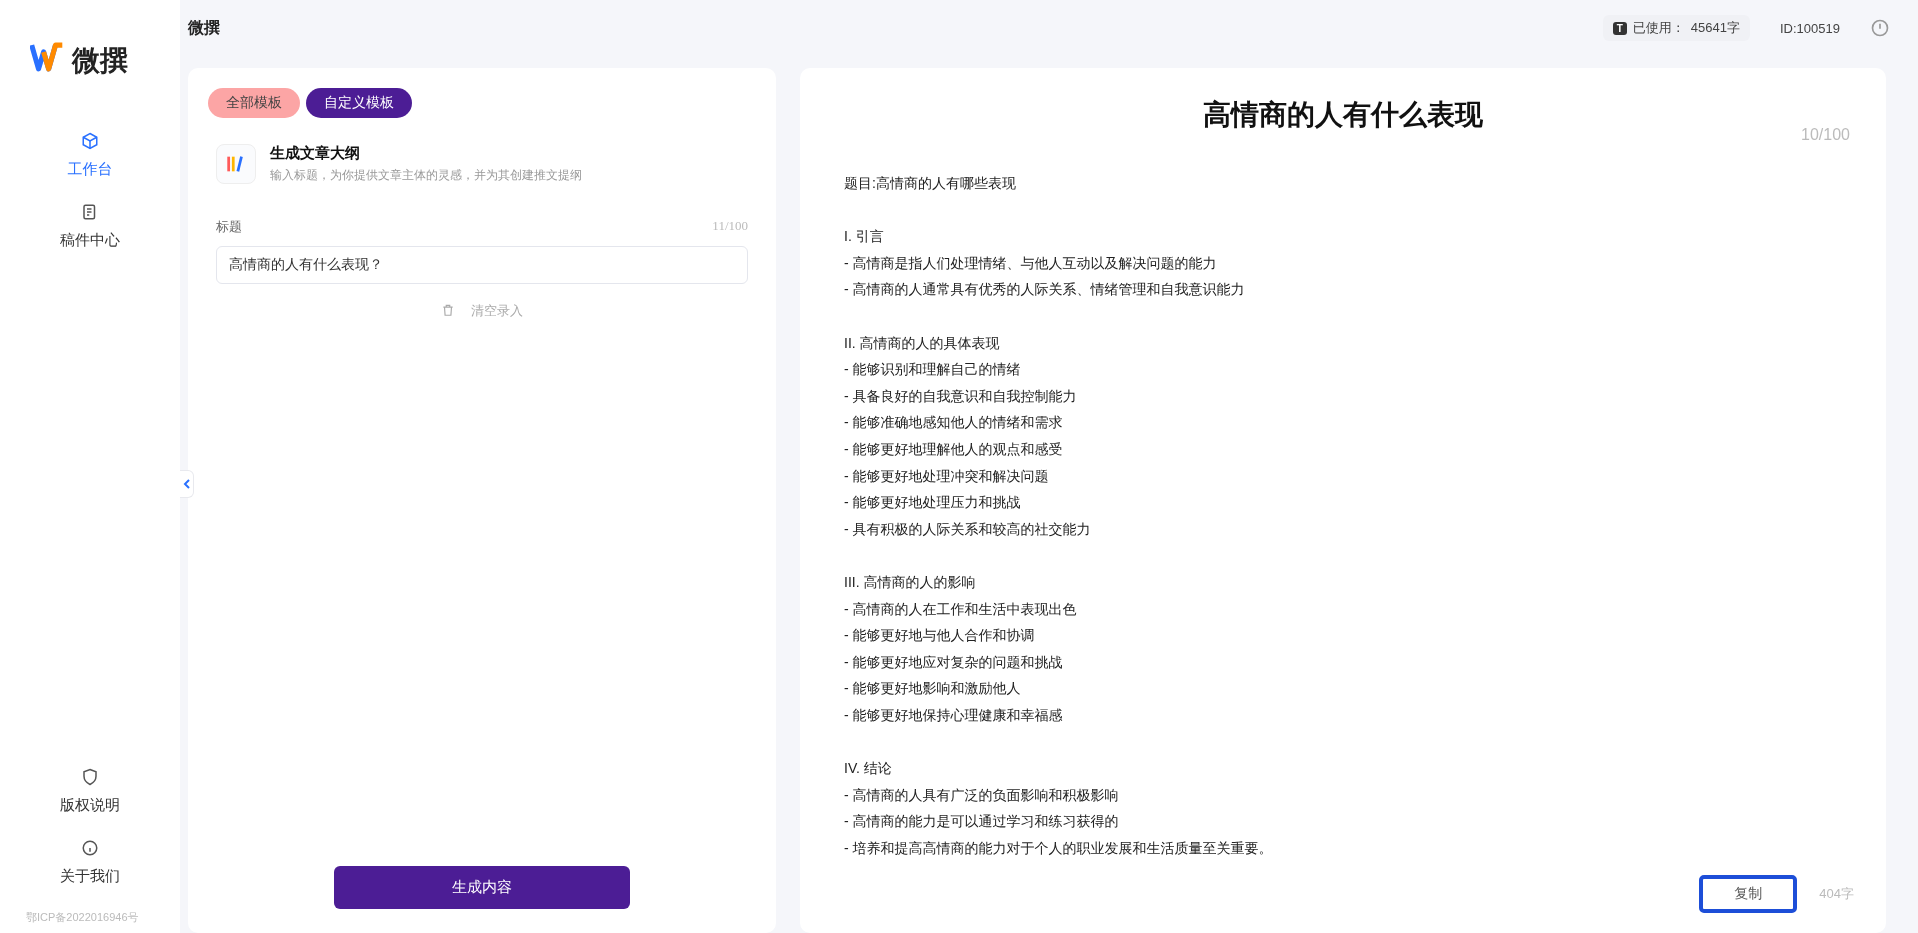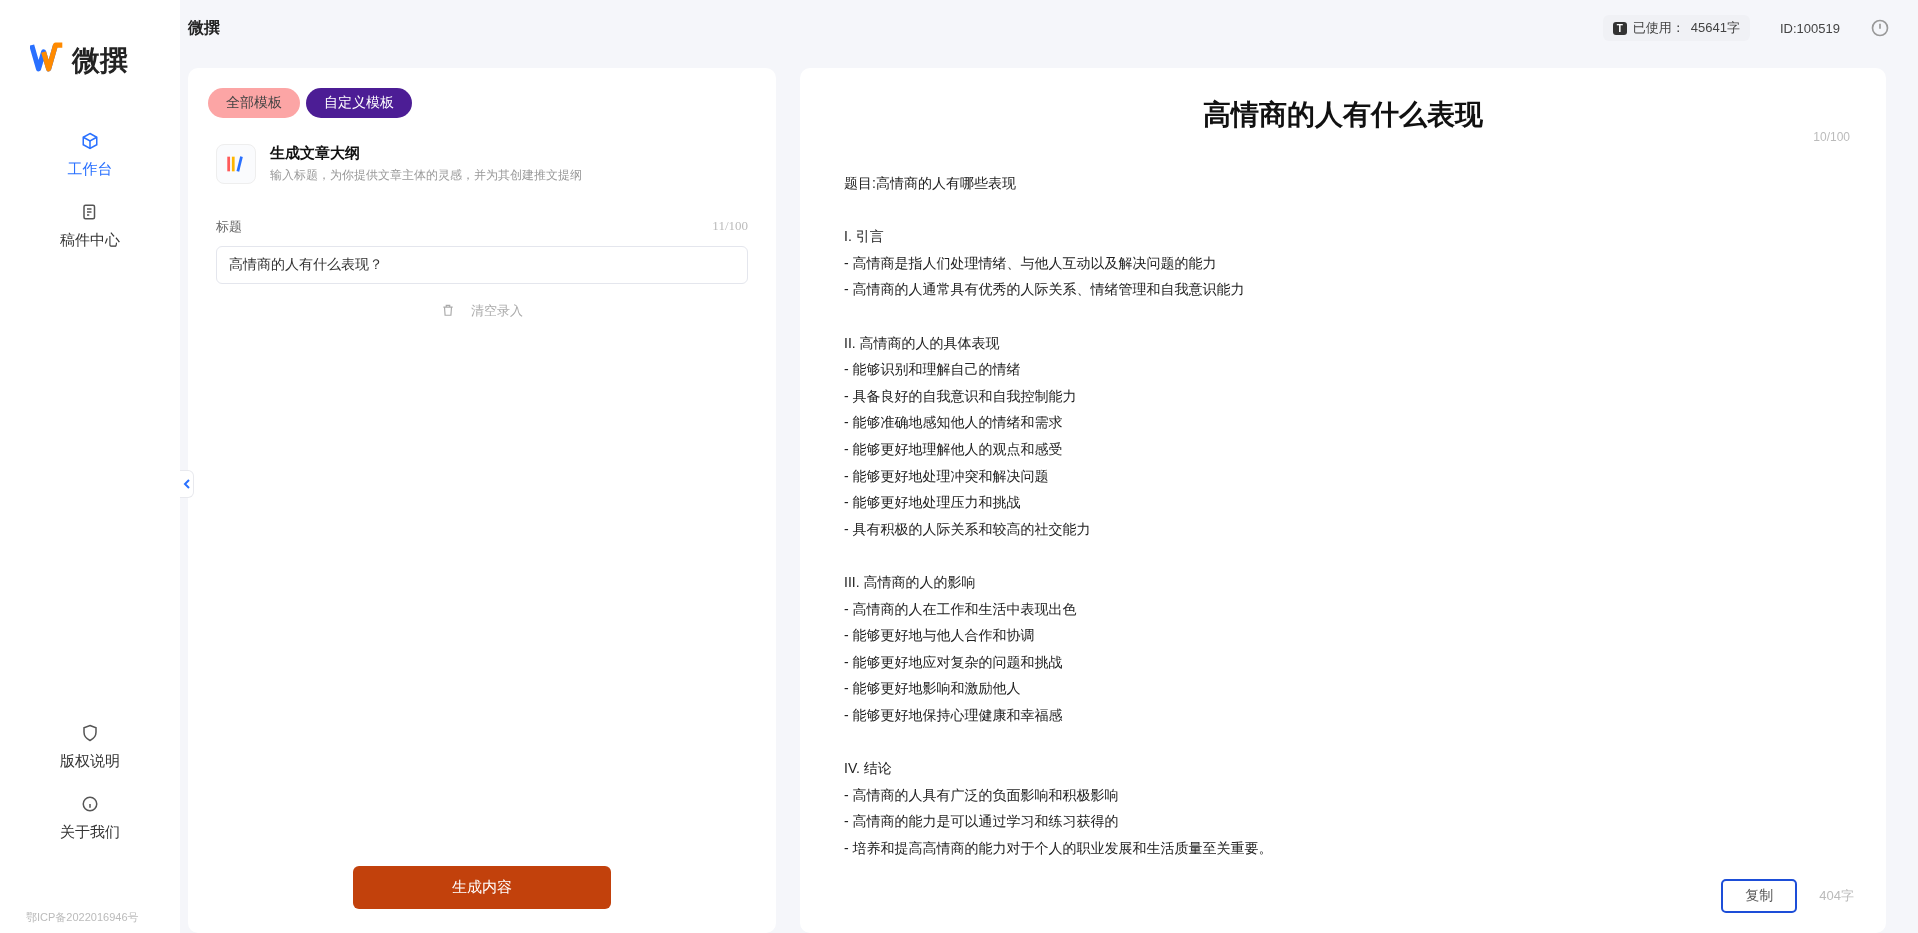--- a/index.html
+++ b/index.html
@@ -9,21 +9,21 @@
 
 .sidebar { width: 180px; background: #fff; display: flex; flex-direction: column; padding-top: 40px; }
 .logo { display: flex; align-items: center; gap: 8px; padding: 0 30px 40px; }
 .logo-w { font-size: 32px; font-weight: 800; }
 .logo-text { font-size: 28px; font-weight: 800; color: #222; }
 .nav { flex: 1; padding: 0 20px; }
 .nav-item { display: flex; align-items: center; gap: 10px; padding: 10px 14px; border-radius: 6px; color: #333; font-size: 15px; cursor: pointer; margin-bottom: 4px; flex-direction: column; }
 .nav-item.active { color: #2970ff; }
 .nav-icon { width: 18px; height: 18px; display: inline-flex; align-items: center; justify-content: center; }
 .bottom-nav { padding: 0 20px 10px; }
-.icp { font-size: 11px; color: #bbb; padding: 0 26px 8px; margin-top: 44px; }
+.icp { font-size: 11px; color: #bbb; padding: 0 26px 8px; }
 
 .main { flex: 1; display: flex; flex-direction: column; }
 .topbar { height: 56px; display: flex; align-items: center; justify-content: space-between; padding: 0 28px 0 8px; }
 .topbar-left { font-size: 16px; font-weight: 600; color: #222; }
 .topbar-right { display: flex; align-items: center; gap: 30px; font-size: 13px; color: #444; }
 .usage-pill { display: flex; align-items: center; gap: 6px; background: #f0f1f5; padding: 4px 10px; border-radius: 6px; }
 .usage-badge { background: #333; color: #fff; font-size: 10px; padding: 1px 4px; border-radius: 3px; font-weight: 700; }
 .power-btn { width: 20px; height: 20px; color: #888; cursor: pointer; }
 
 .content { flex: 1; display: flex; gap: 24px; padding: 12px 32px 0 8px; overflow: hidden; }
@@ -42,29 +42,29 @@
 .template-desc { font-size: 12px; color: #999; }
 
 .field { padding: 10px 28px 0; }
 .field-header { display: flex; justify-content: space-between; font-size: 13px; color: #666; margin-bottom: 10px; }
 .field-count { color: #bbb; font-family: Liberation Serif, serif; }
 .field-input { width: 100%; border: 1px solid #e4e6ed; border-radius: 6px; padding: 10px 12px; font-size: 14px; color: #333; outline: none; }
 
 .clear-row { display: flex; justify-content: center; align-items: center; gap: 16px; color: #aaa; font-size: 13px; padding: 18px 0; cursor: pointer; }
 
 .left-panel-footer { margin-top: auto; padding: 0 28px; }
-.generate-btn { width: 258px; margin: 0 auto; display: block; background: #c2410c; color: #fff; border: none; border-radius: 6px; padding: 12px 0; font-size: 15px; cursor: pointer; }
+.generate-btn { width: 296px; margin: 0 auto; display: block; background: #4c1d95; color: #fff; border: none; border-radius: 6px; padding: 12px 0; font-size: 15px; cursor: pointer; }
 
 .right-panel { flex: 1; padding: 28px 0 20px; position: relative; }
 .right-header { position: relative; text-align: center; padding: 0 40px; }
 .doc-title { font-size: 28px; font-weight: 700; font-family: "Songti SC", "SimSun", serif; color: #111; }
-.title-count { position: absolute; right: 36px; bottom: -10px; font-size: 12px; color: #bbb; }
+.title-count { position: absolute; right: 36px; bottom: -10px; font-size: 16px; color: #bbb; }
 .doc-body { padding: 36px 44px 0; font-size: 14px; line-height: 1.9; color: #222; white-space: pre-line; overflow-y: auto; }
 .right-footer { position: absolute; bottom: 20px; right: 32px; display: flex; align-items: center; gap: 22px; }
-.copy-btn { border: 2px solid #1d4ed8; background: #fff; padding: 6px 22px; border-radius: 5px; font-size: 14px; color: #555; cursor: pointer; }
+.copy-btn { border: 4px solid #1d4ed8; background: #fff; padding: 6px 31px; border-radius: 5px; font-size: 14px; color: #555; cursor: pointer; }
 .wordcount { font-size: 13px; color: #bbb; }
 
 .collapse-handle { position: absolute; left: 180px; top: 470px; width: 14px; height: 28px; background: #fff; border: 1px solid #e8e9ee; border-left: none; border-radius: 0 6px 6px 0; display: flex; align-items: center; justify-content: center; cursor: pointer; color: #2970ff; z-index: 5; }
 </style>
 </head>
 <body>
 
 <div class="app">
   <aside class="sidebar">
     <div class="logo">

